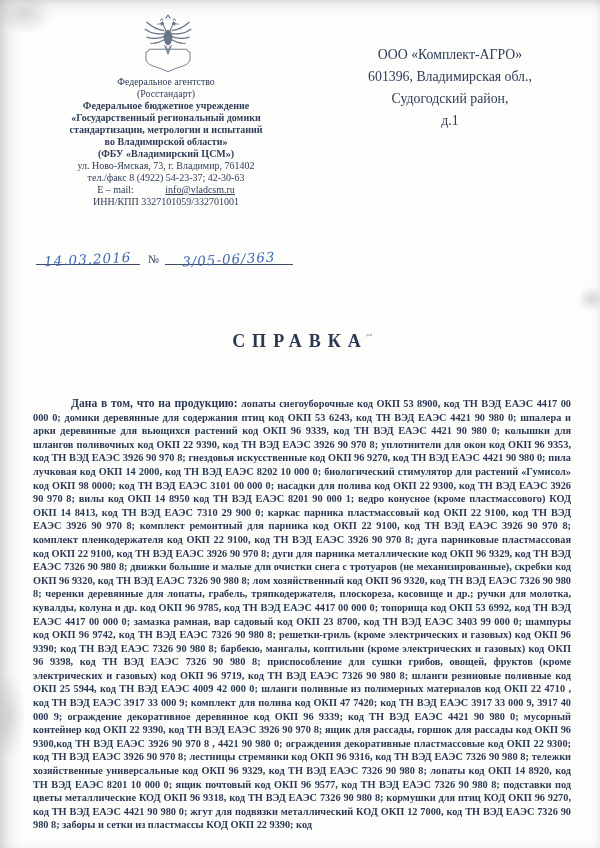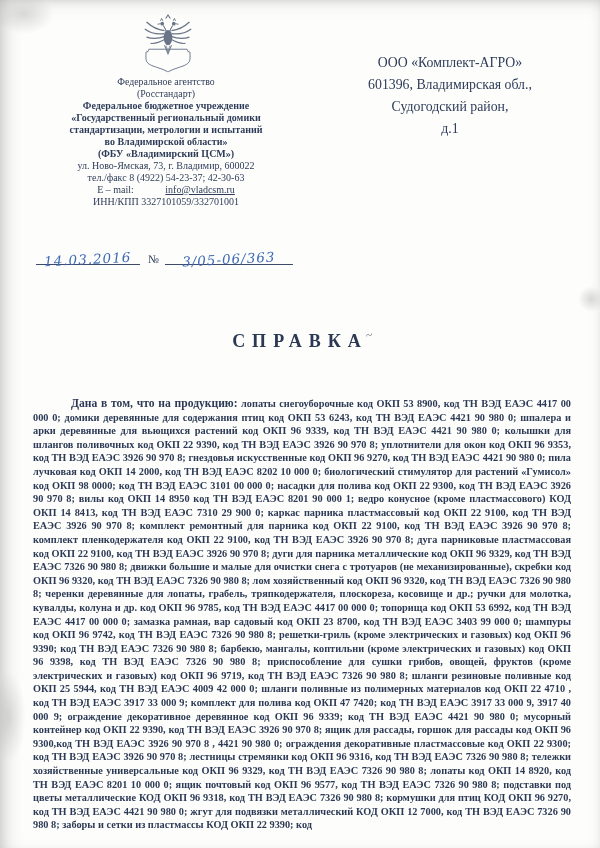--- a/index.html
+++ b/index.html
@@ -23,21 +23,21 @@
   .emblem{position:absolute; left:139px; top:11px; width:58px; height:66px;}
   .emblem svg{width:100%; height:100%;}
 
   .letterhead{position:absolute; left:26px; top:76px; width:280px; text-align:center;}
   .lh{display:block; line-height:12px; white-space:nowrap;}
   .lh.agency{font-size:9.8px;}
   .lh.org{font-size:10px; font-weight:bold;}
   .lh.contact{font-size:10px;}
   .lh .email{text-decoration:underline;margin-left:29px;}
 
-  .recipient{position:absolute; left:316px; top:52px; width:268px; text-align:center;
+  .recipient{position:absolute; left:316px; top:44px; width:268px; text-align:center;
     font-size:13.8px; line-height:22px;}
   .recipient .r-line{display:block;}
 
   .ref{position:absolute; left:36px; top:250px; width:280px; font-size:11.5px;}
   .ref-row{display:flex; align-items:flex-end; margin-bottom:7px;}
   .blank{display:inline-block; border-bottom:1.2px solid #3d4a6c; height:14px;}
   .hw{font-family:"DejaVu Serif","Liberation Serif",serif; font-style:italic;
       color:#3f6ab5; font-size:13.5px; letter-spacing:1px; white-space:nowrap;
       display:inline-block; transform:rotate(-3deg) translateY(1px);}
   .b-date{width:104px; text-align:center;}
@@ -100,21 +100,21 @@
   </div>
 
   <div class="letterhead">
     <span class="lh agency">Федеральное агентство</span>
     <span class="lh agency">(Росстандарт)</span>
     <span class="lh org">Федеральное бюджетное учреждение</span>
     <span class="lh org">«Государственный  региональный домики</span>
     <span class="lh org">стандартизации, метрологии и испытаний</span>
     <span class="lh org">во Владимирской области»</span>
     <span class="lh org">(ФБУ «Владимирский ЦСМ»)</span>
-    <span class="lh contact">ул. Ново-Ямская, 73, г. Владимир, 600022</span>
+    <span class="lh contact">ул. Ново-Ямская, 73, г. Владимир, 761402</span>
     <span class="lh contact">тел./факс 8 (4922) 54-23-37; 42-30-63</span>
     <span class="lh contact"><span>E – mail: </span><span class="email">info@vladcsm.ru</span></span>
     <span class="lh contact">ИНН/КПП  3327101059/332701001</span>
   </div>
 
   <div class="recipient">
     <span class="r-line">ООО «Комплект-АГРО»</span>
     <span class="r-line">601396, Владимирская обл.,</span>
     <span class="r-line">Судогодский район,</span>
     <span class="r-line">д.1</span>

